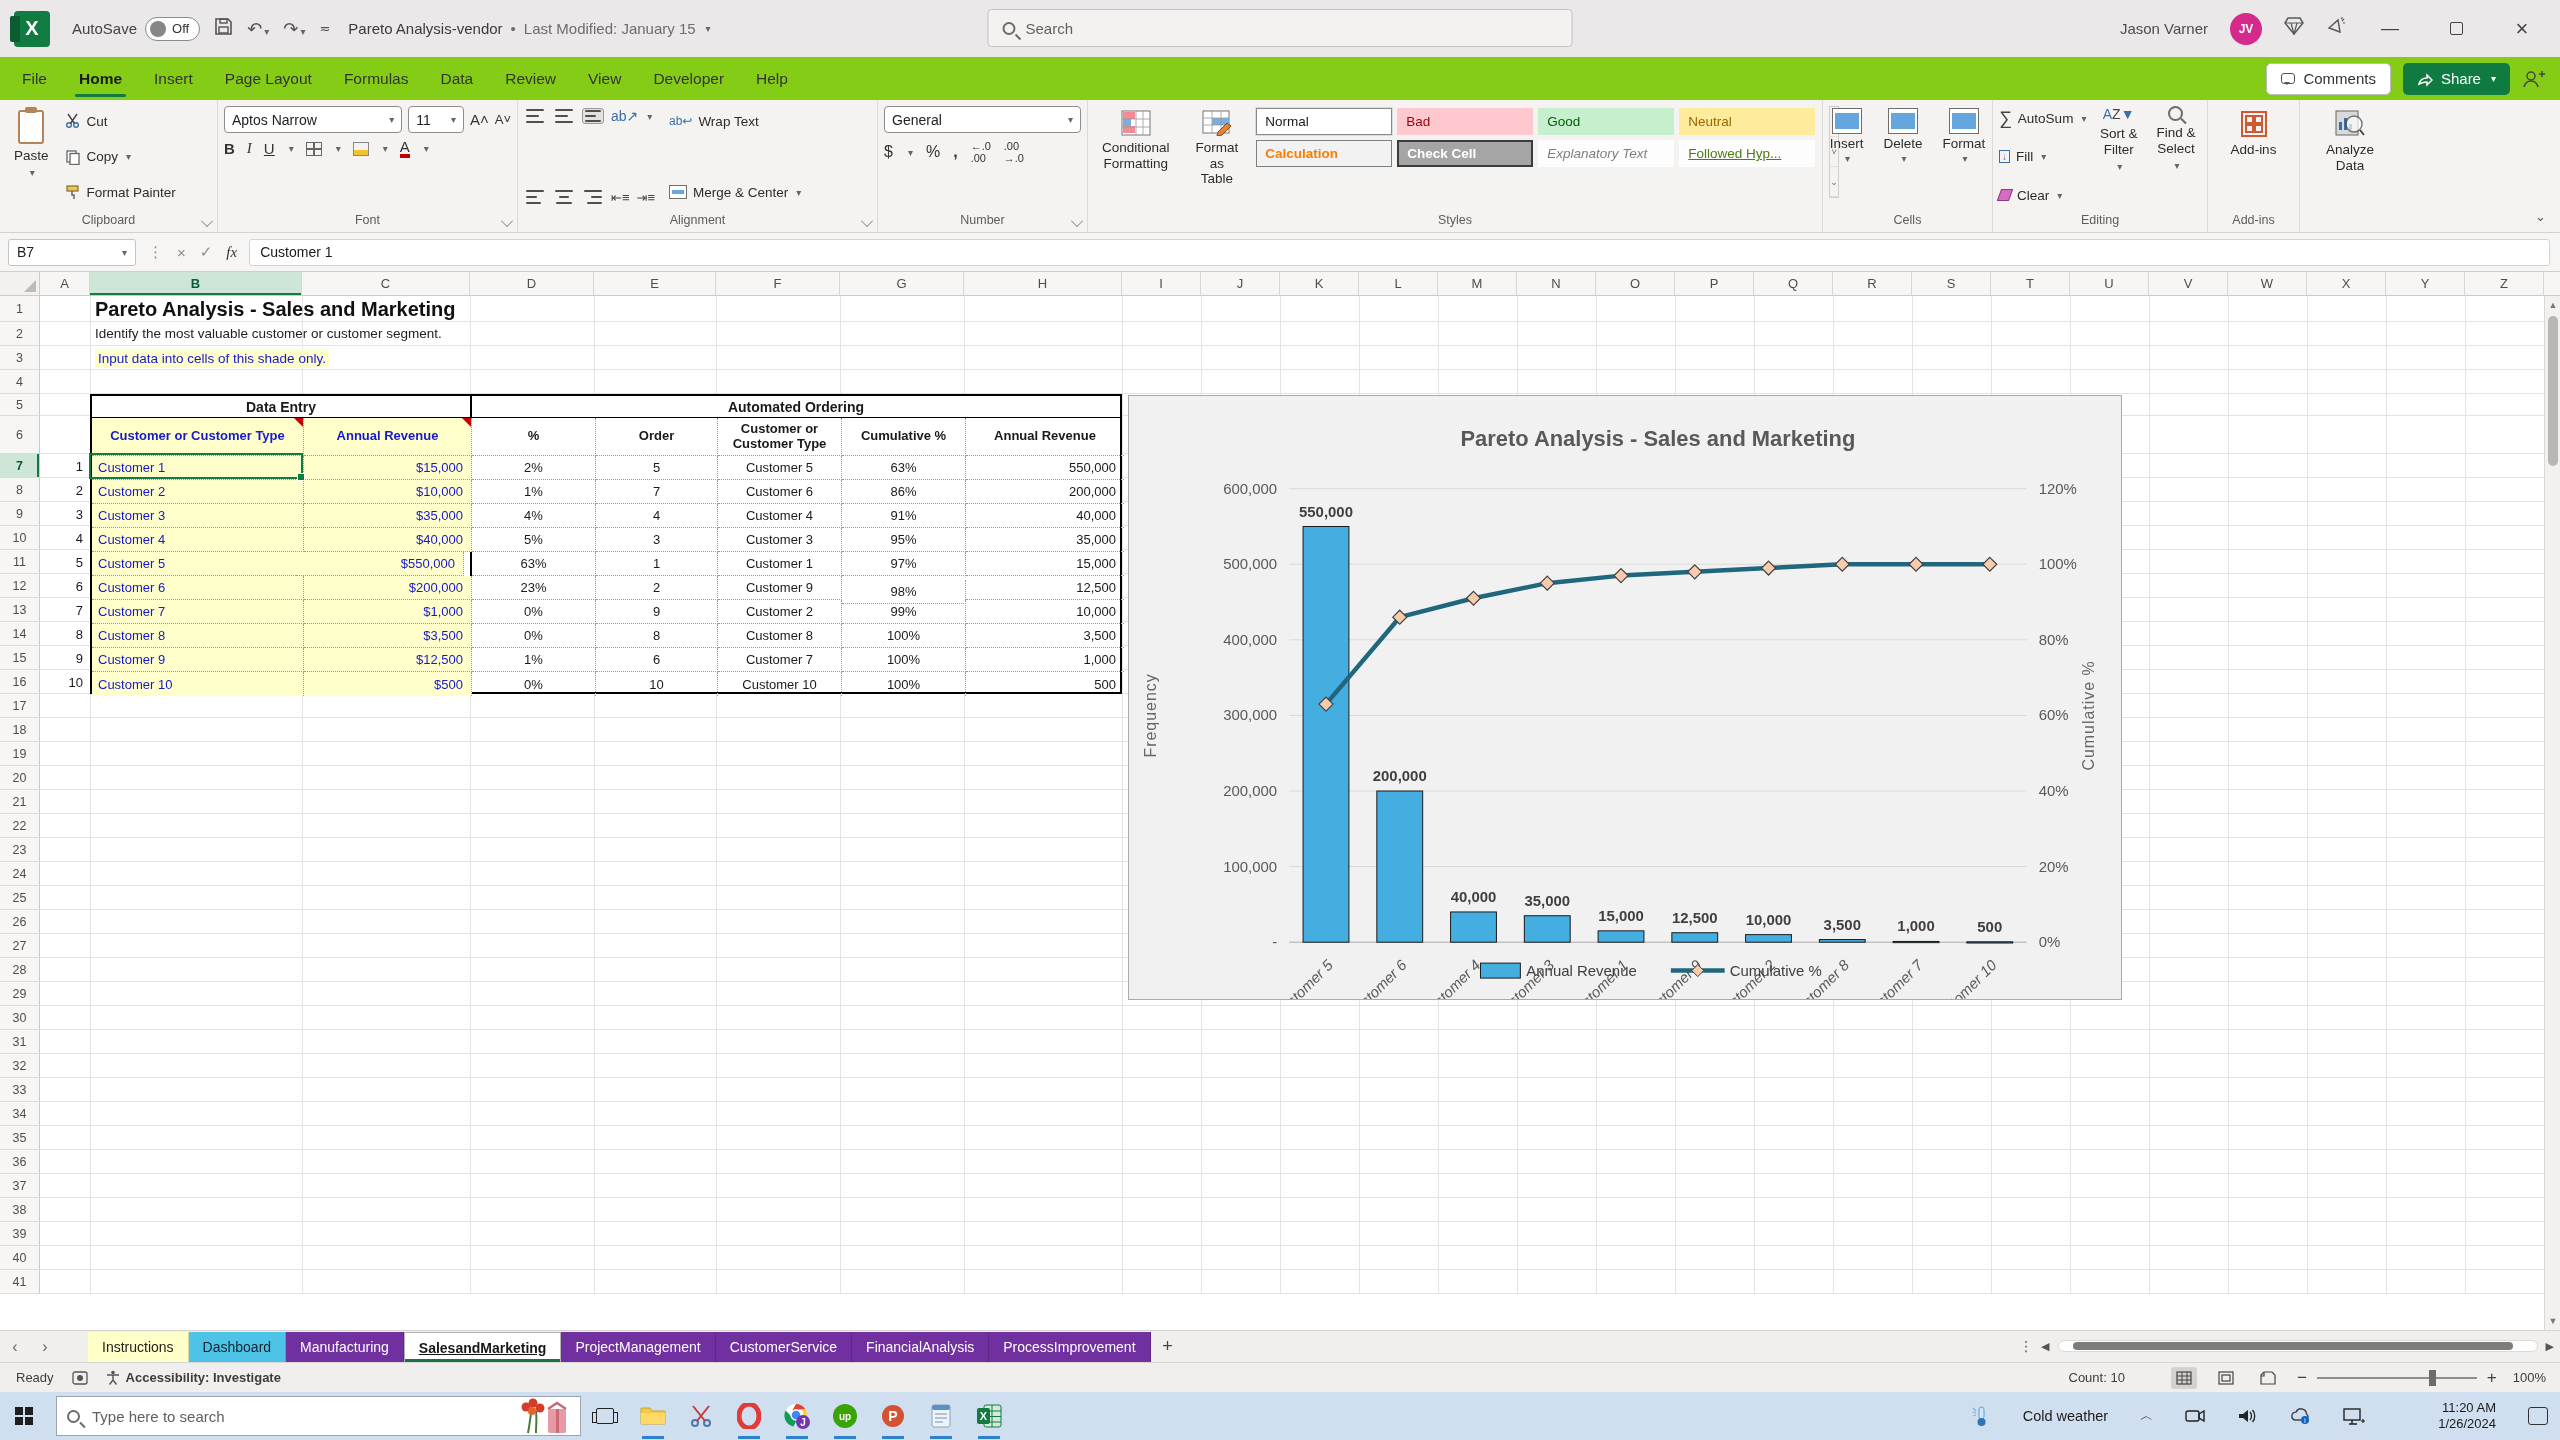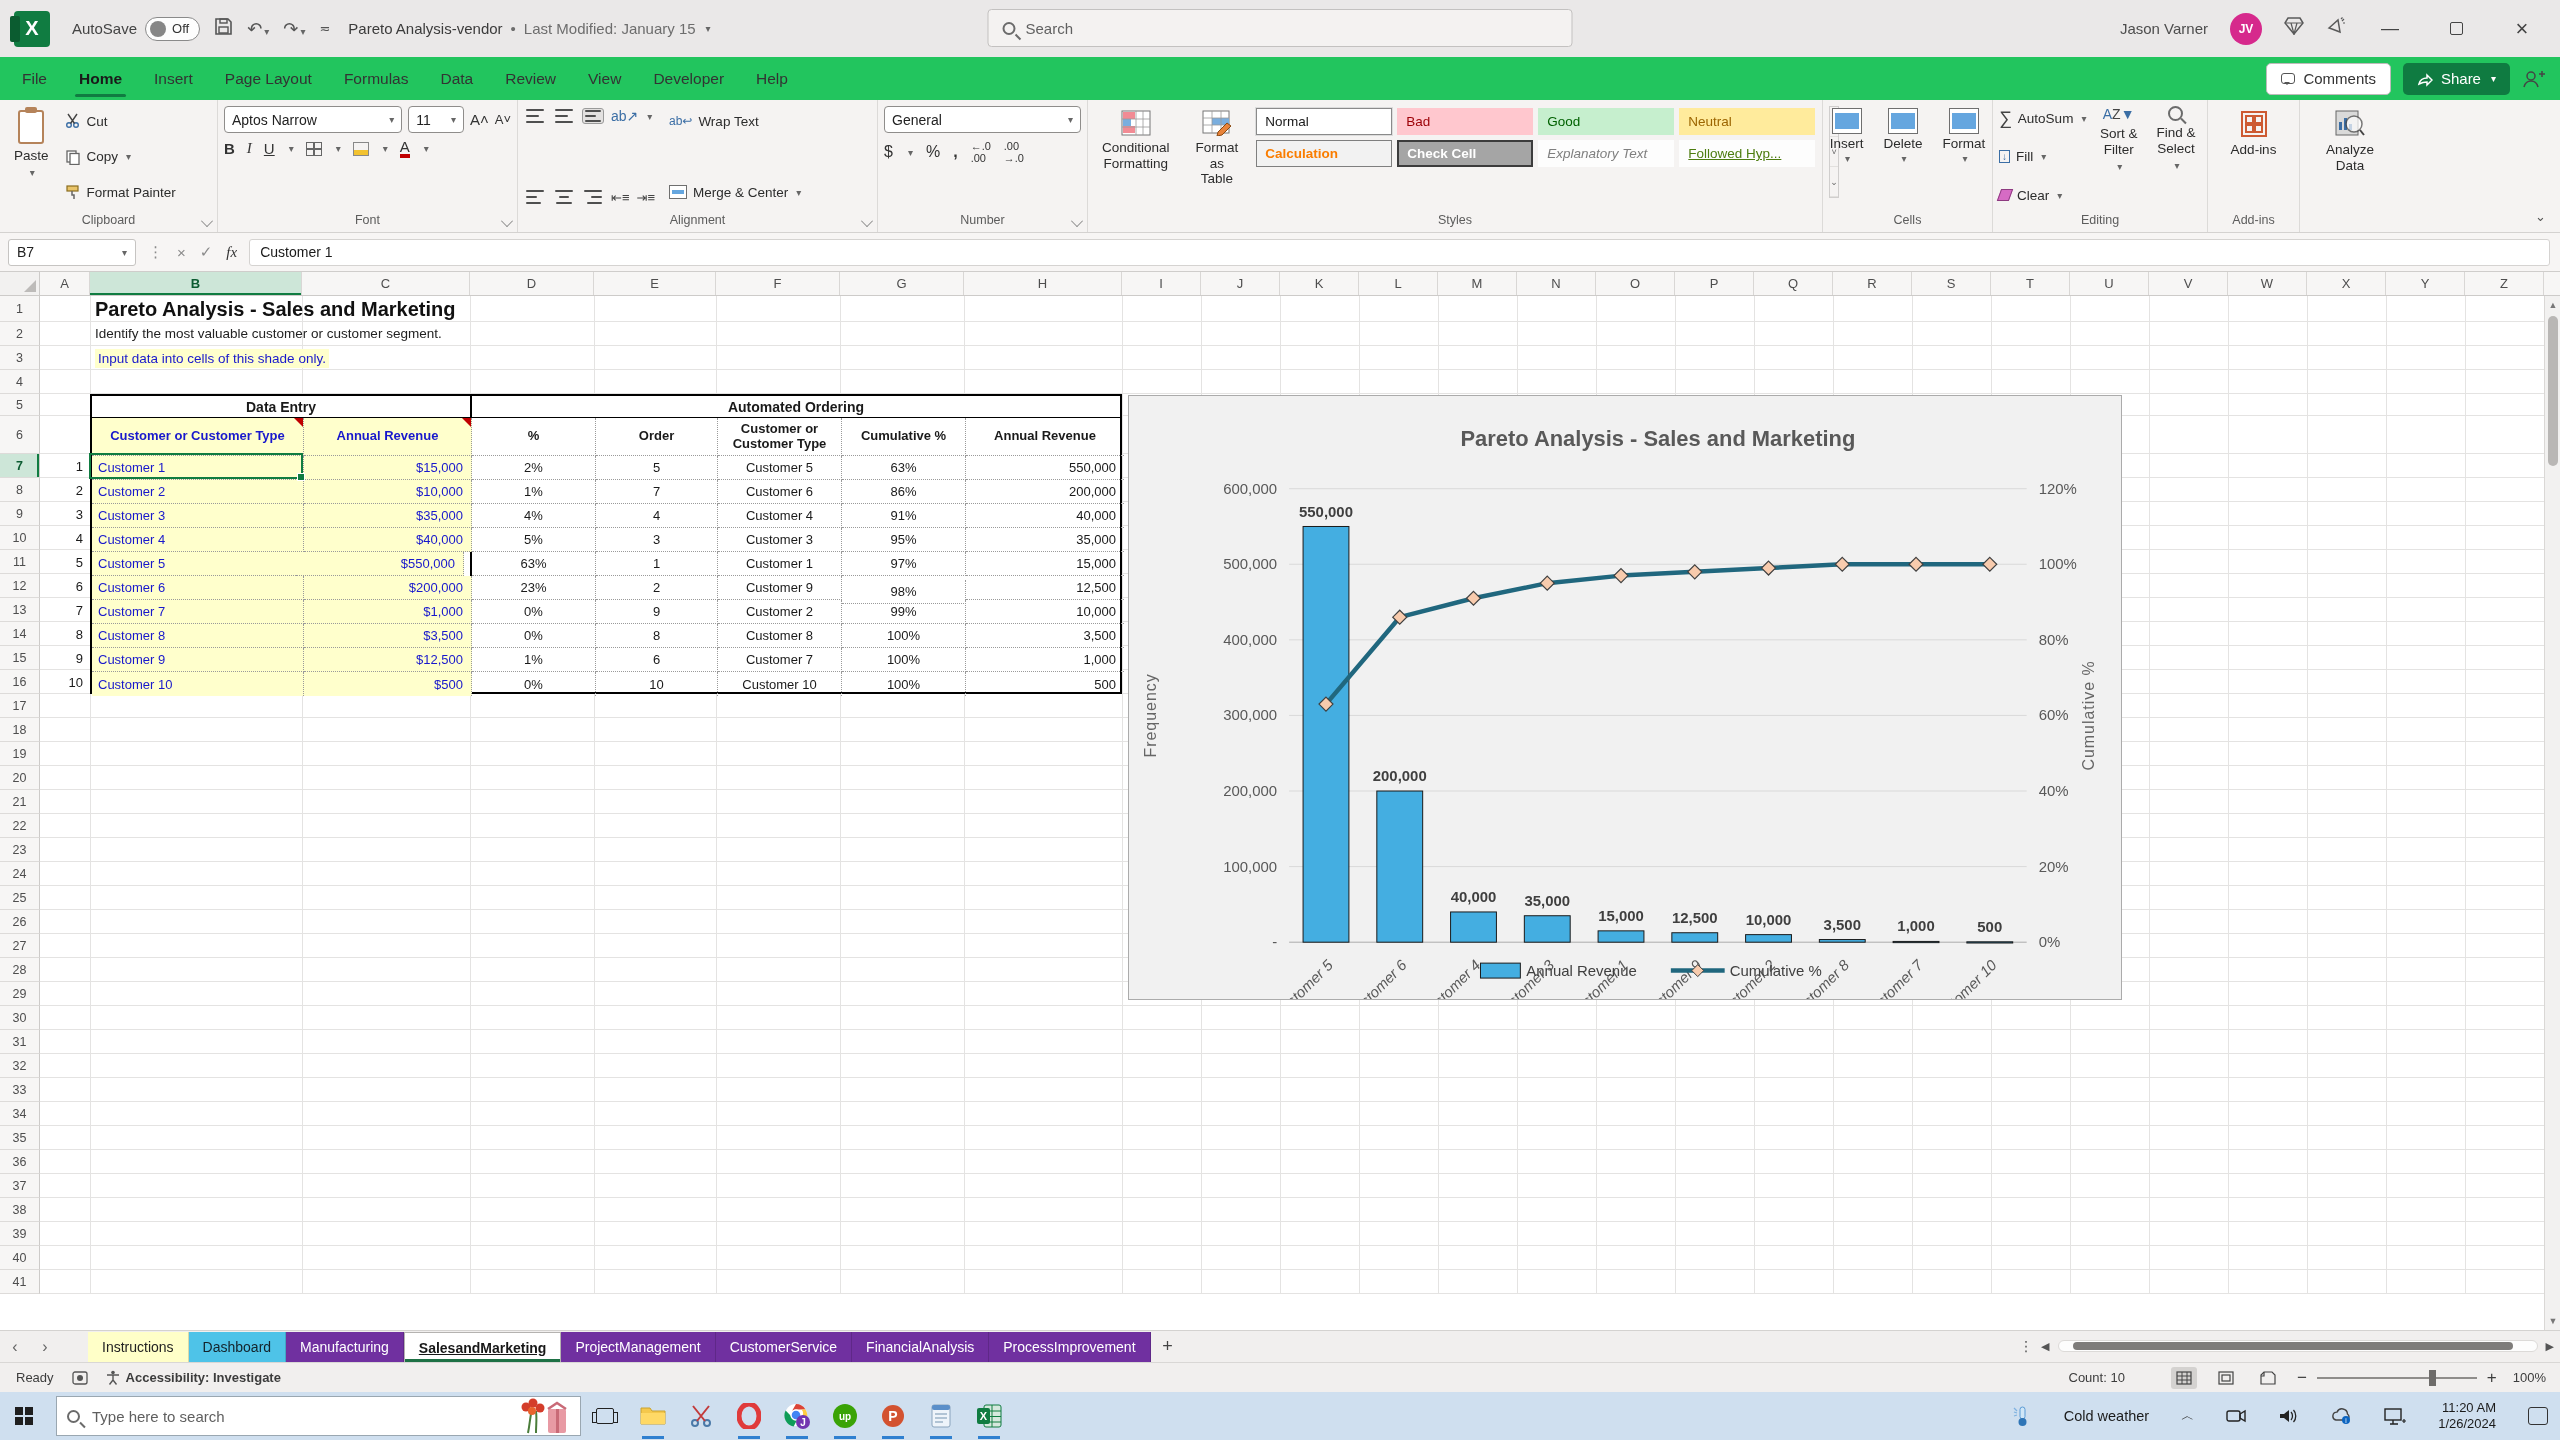--- a/index.html
+++ b/index.html
@@ -21,21 +21,21 @@
   .mag { width:13px; height:13px; border:2px solid #6b6b6b; border-radius:50%; position:relative; }
   .mag::after { content:""; position:absolute; width:7px; height:2px; background:#6b6b6b; transform:rotate(45deg); left:10px; top:12px; }
   #titlebar-right { position:absolute; right:0; top:0; height:57px; display:flex; align-items:center; gap:22px; padding-right:16px; }
   .user-name { color:#4d4d4d; font-size:15px; }
   .avatar { width:32px; height:32px; border-radius:50%; background:#D6298C; color:#fff; font-size:12px; font-weight:bold; display:flex; align-items:center; justify-content:center; }
   .tb-glyph { color:#5a5a5a; font-size:18px; }
   .win-btn { width:44px; height:40px; display:flex; align-items:center; justify-content:center; color:#444; font-size:18px; }
   .restore-box { width:13px; height:13px; border:1.5px solid #444; border-radius:2px; position:relative; }
 
   
-  #menubar { position:absolute; left:0; top:57px; width:2560px; height:43px; background:#22c55e; display:flex; align-items:center; }
+  #menubar { position:absolute; left:0; top:57px; width:2560px; height:43px; background:#84cc16; display:flex; align-items:center; }
   .menu-tab { padding:0 16px; height:100%; display:flex; align-items:center; font-size:15.5px; color:#333; position:relative; }
   .menu-tab.active { font-weight:bold; color:#1a1a1a; }
   .menu-tab.active::after { content:""; position:absolute; left:12px; right:12px; bottom:3px; height:3px; background:#107C41; border-radius:2px; }
   #menubar-right { position:absolute; right:14px; top:0; height:43px; display:flex; align-items:center; gap:12px; }
   .comments-btn { border:1px solid #bdbbba; border-radius:5px; background:#fff; height:32px; display:flex; align-items:center; gap:8px; padding:0 14px; font-size:15px; color:#333; }
   .share-btn { border-radius:5px; background:#0F7B41; color:#fff; height:32px; display:flex; align-items:center; gap:8px; padding:0 14px; font-size:15px; }
   .bubble { width:14px; height:11px; border:1.5px solid #555; border-radius:3px; position:relative; }
   .bubble::after{ content:""; position:absolute; left:2px; bottom:-5px; border:3px solid transparent; border-top-color:#555; }
 
   
@@ -140,21 +140,21 @@
 
   
   #taskbar { position:absolute; left:0; top:1392px; width:2560px; height:48px; background:#cfdfef; display:flex; align-items:center; }
   .tb-slot { width:48px; height:48px; display:flex; align-items:center; justify-content:center; position:relative; }
   .tb-open::after { content:""; position:absolute; bottom:1px; left:13px; width:22px; height:3px; background:#2F80D0; }
   .win-logo { width:18px; height:18px; display:grid; grid-template-columns:1fr 1fr; grid-template-rows:1fr 1fr; gap:2px; }
   .win-logo i { background:#1f1f1f; }
   #tb-search { width:525px; height:40px; background:#fff; border:1px solid #9aa7b1; display:flex; align-items:center; gap:12px; padding:0 10px; font-size:15px; color:#5f5f5f; margin-left:8px; }
   #tb-search .flowers { margin-left:auto; }
   .tray { margin-left:auto; display:flex; align-items:center; gap:32px; padding-right:12px; font-size:14.5px; color:#1b1b1b; }
-  .clock { text-align:right; font-size:13px; line-height:1.25; color:#1b1b1b; }
+  .clock { text-align:right; font-size:13px; line-height:1.25; color:#1b1b1b;margin-left:41px; }
   .notif { width:20px; height:18px; border:1.5px solid #333; border-radius:3px; position:relative; }
   .task-view { width:18px; height:16px; border:1.5px solid #222; border-radius:2px; position:relative; background:#cfdfef; }
   .task-view::before { content:""; position:absolute; left:-5px; top:3px; width:4px; height:9px; border:1.5px solid #222; border-right:none; }
   .task-view::after { content:""; position:absolute; right:-5px; top:3px; width:4px; height:9px; border:1.5px solid #222; border-left:none; }
 </style>
 </head>
 <body>
 
 <div id="titlebar">
   <div class="app-icon">X</div>

